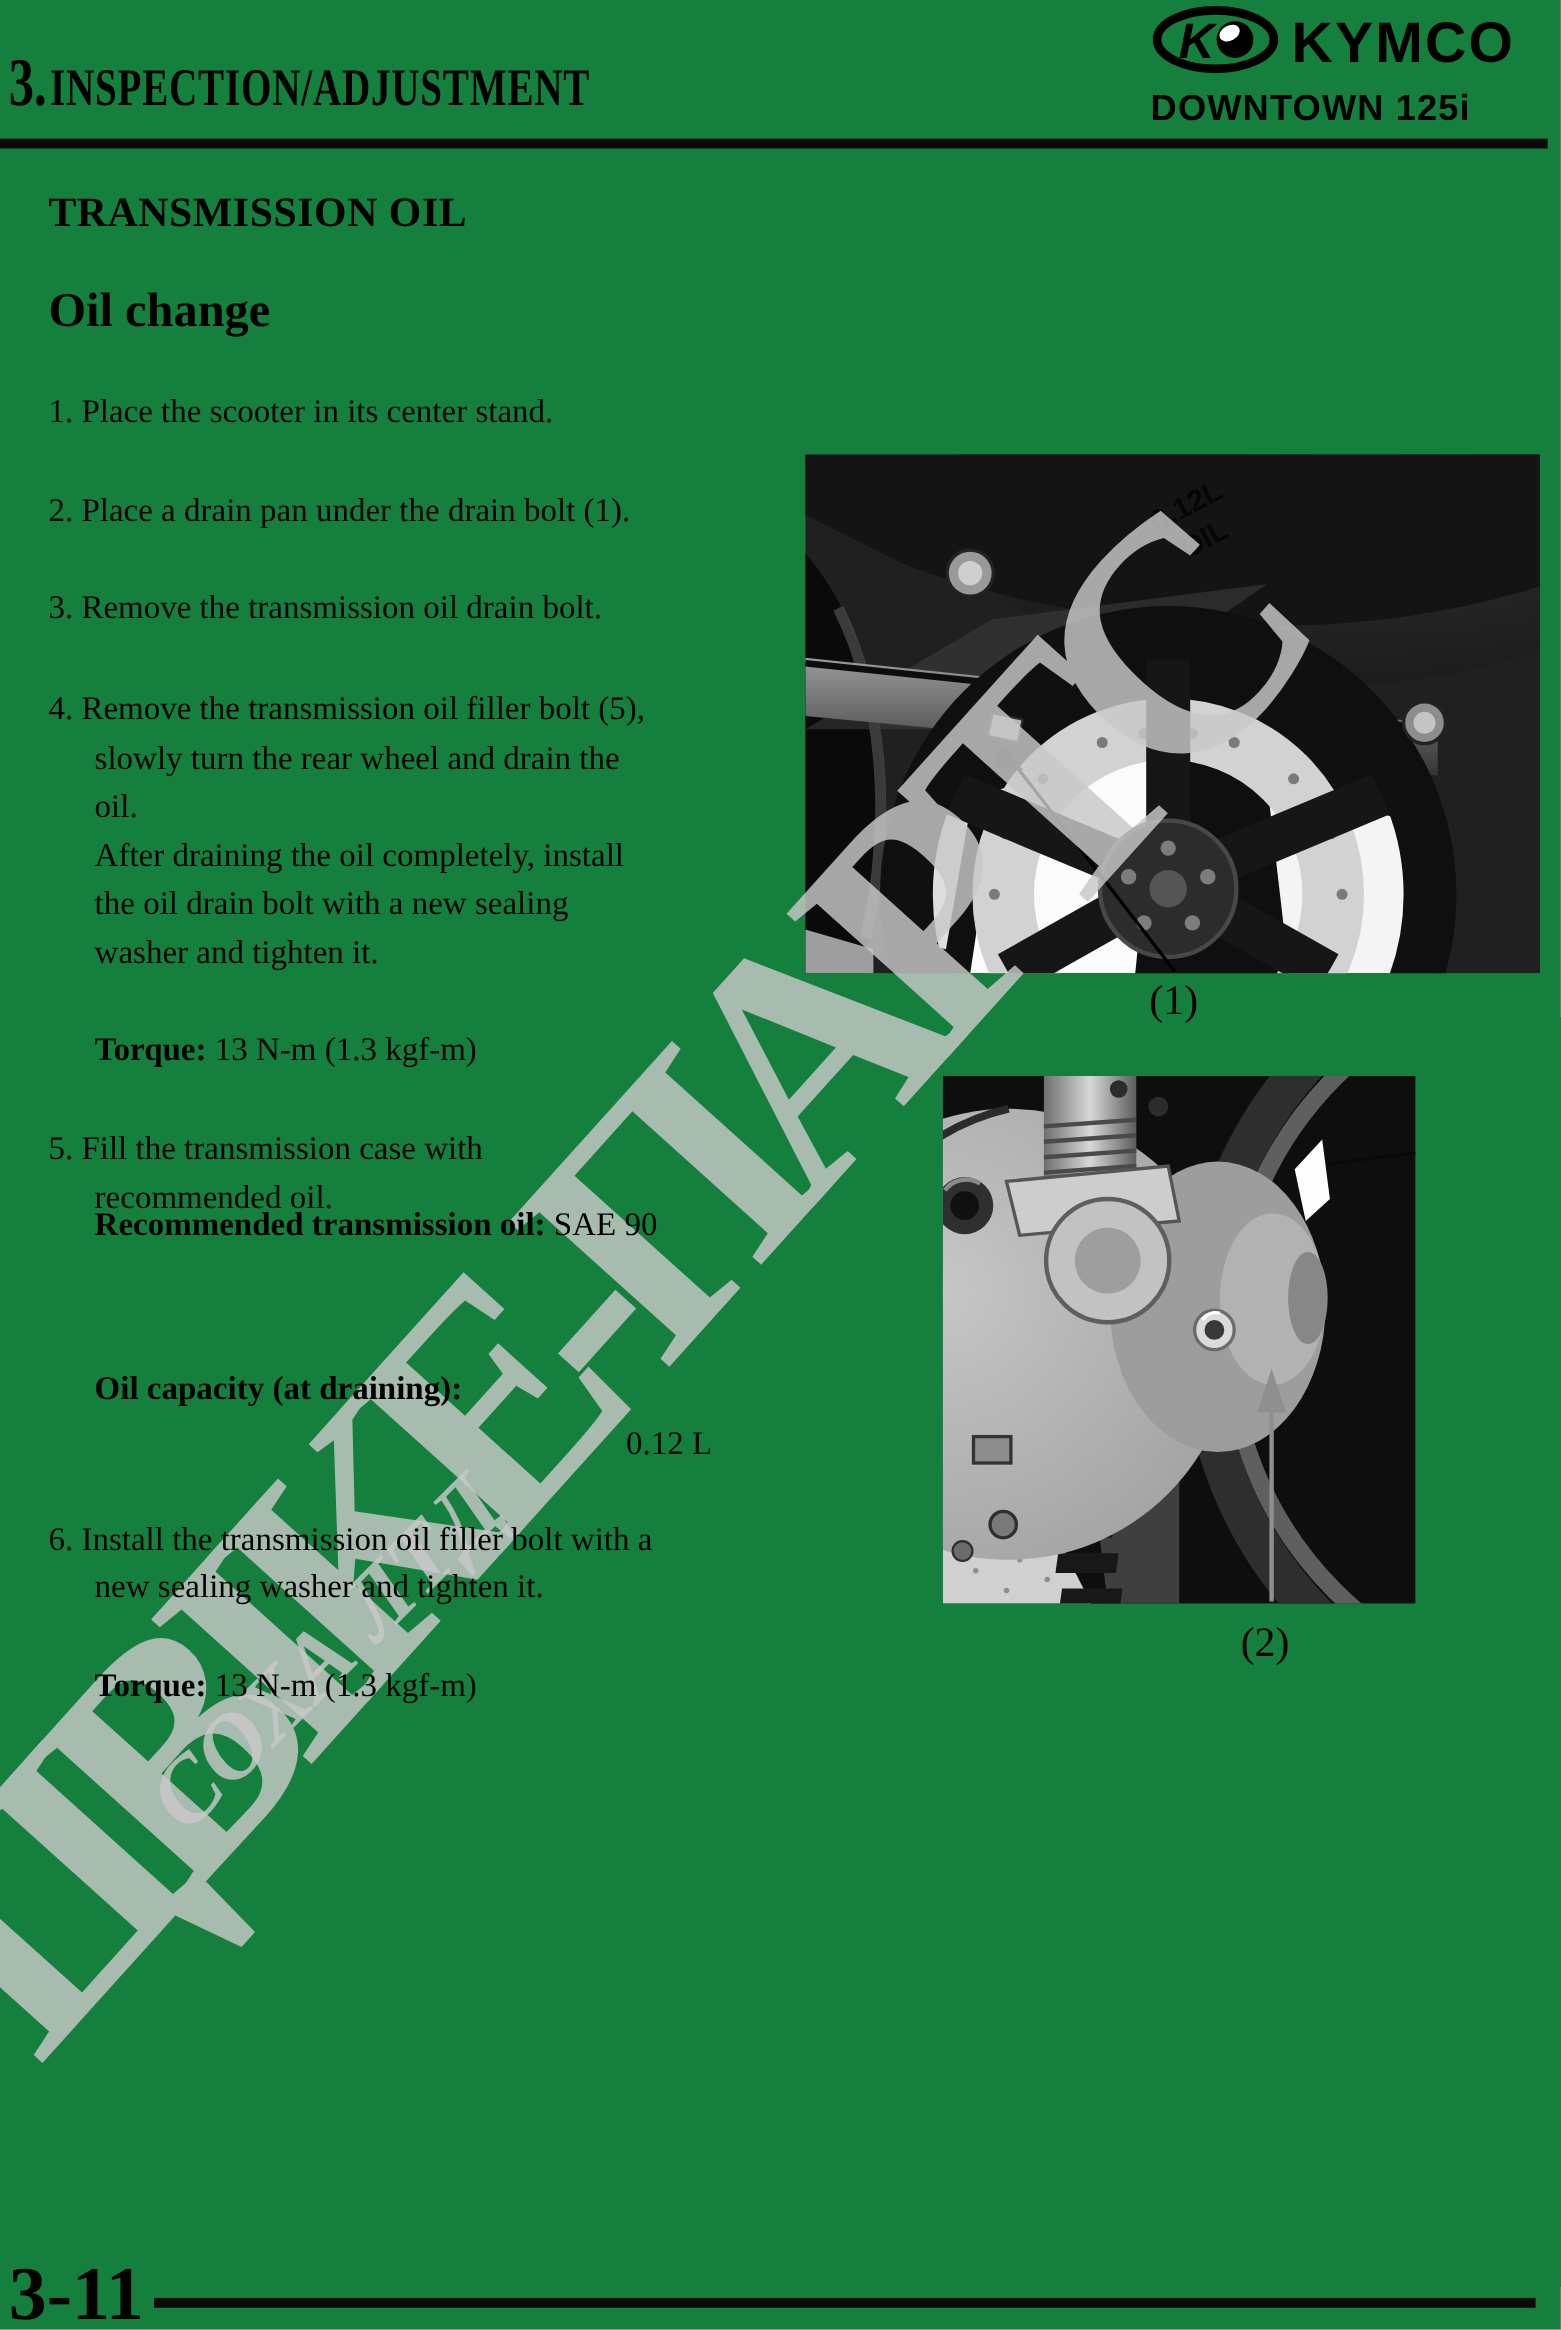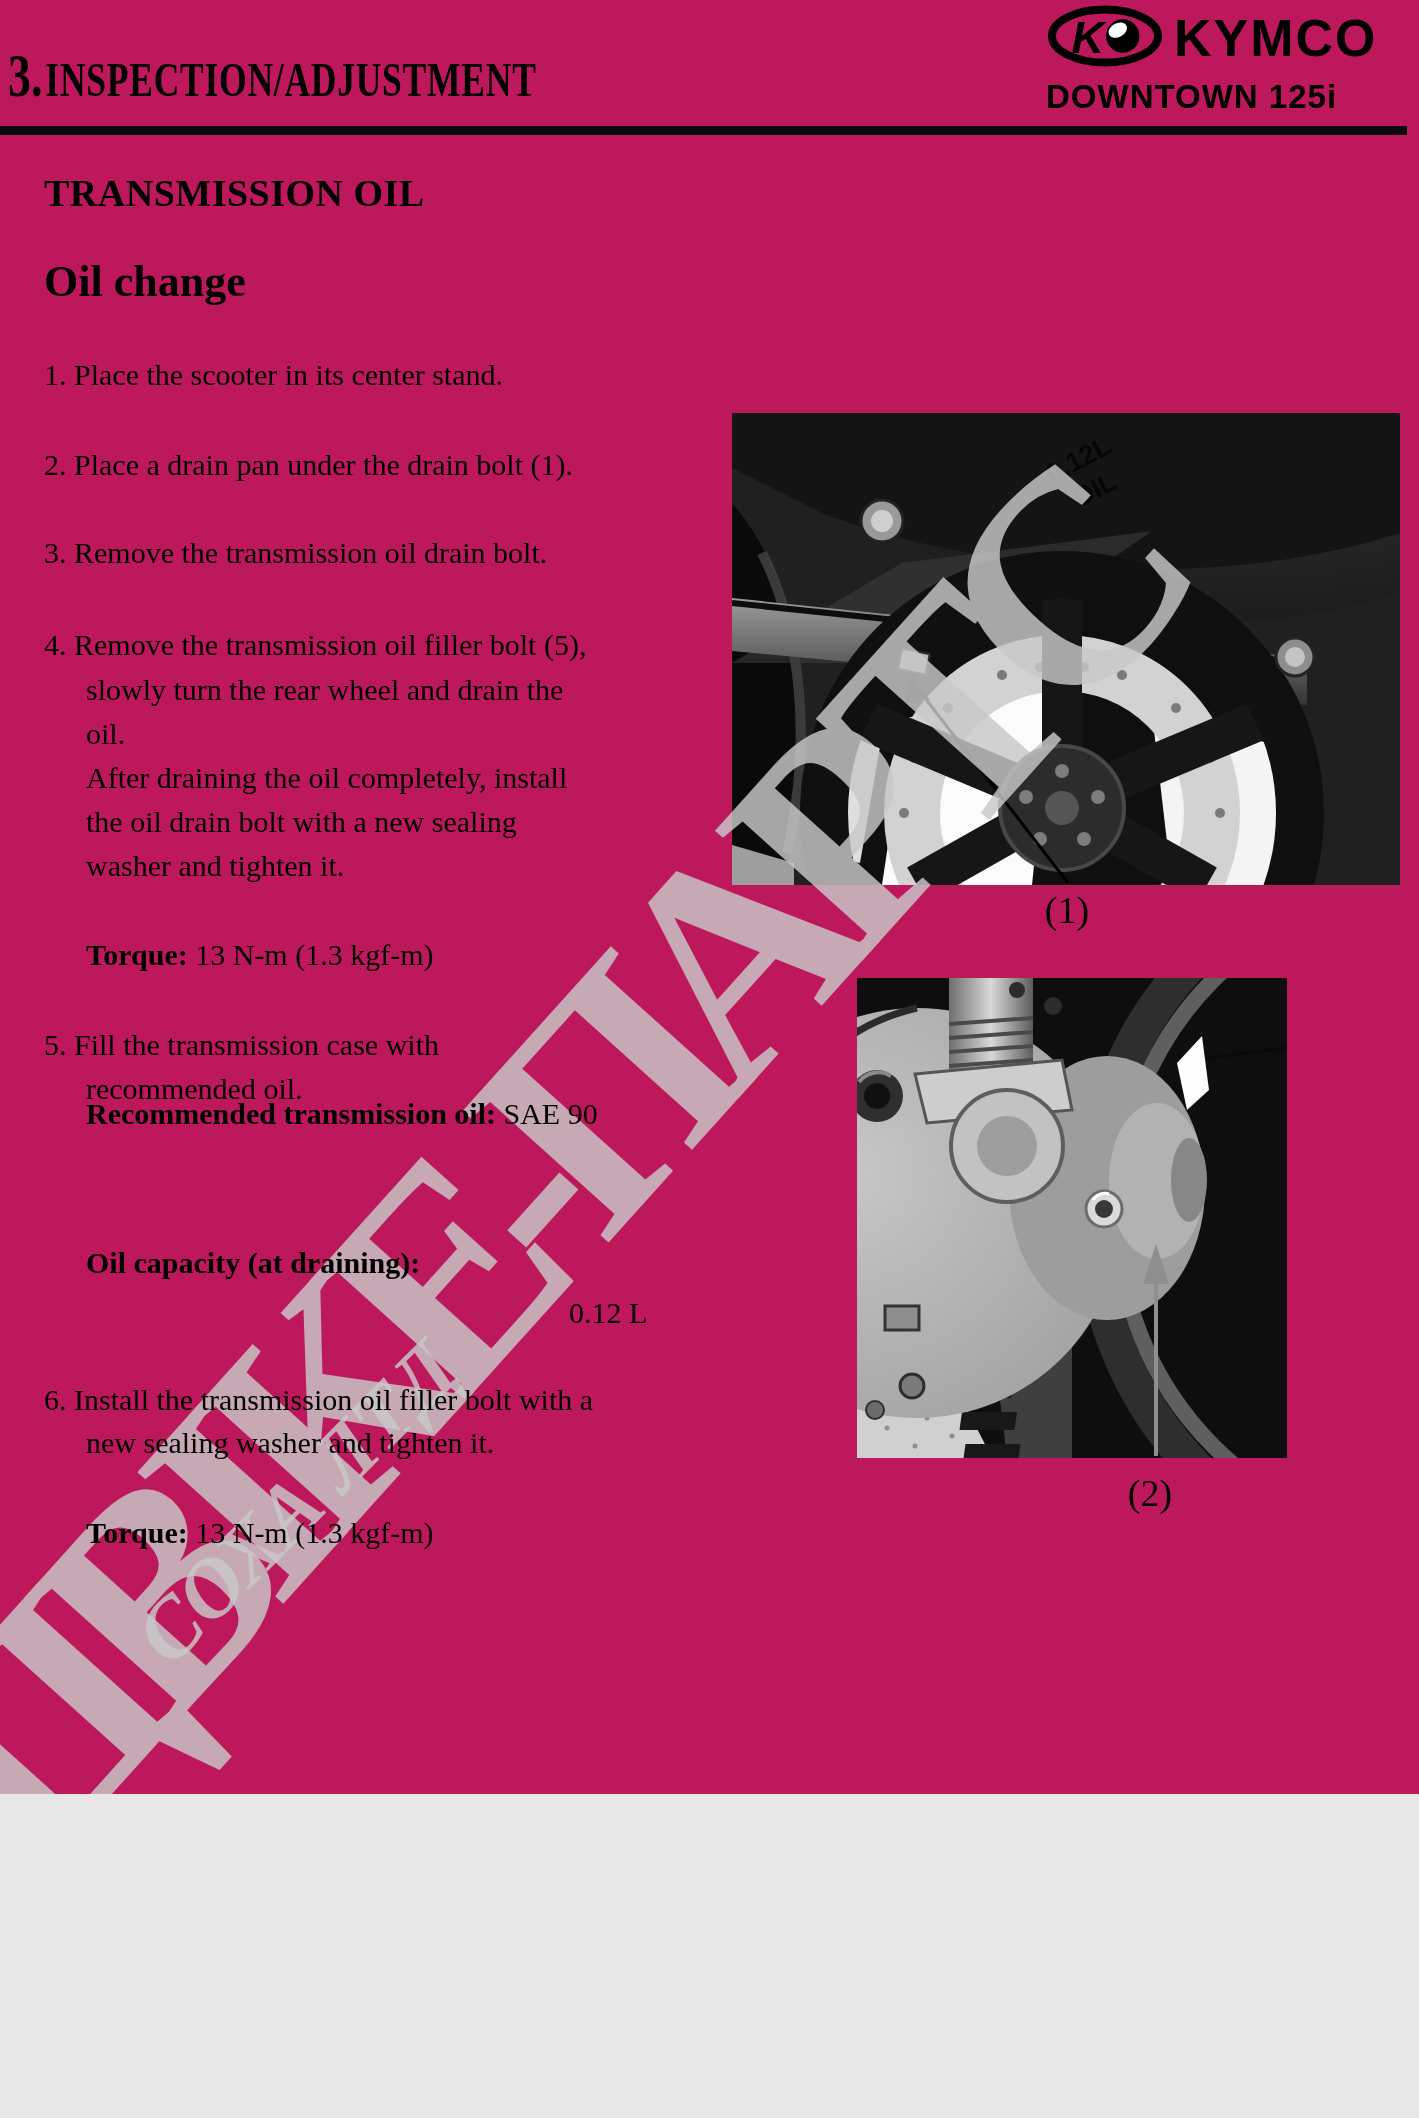--- a/index.html
+++ b/index.html
@@ -1,18 +1,18 @@
 <!DOCTYPE html>
 <html><head>
 <meta charset="utf-8">
 <style>
   html,body{margin:0;padding:0;background:#e8e8e8;}
   .page{
-    position:relative;width:1419px;height:1794px;margin:0 auto;
-    background:#be185d;overflow:hidden;
+    position:relative;width:1419px;height:2118px;margin:0 auto;
+    background:#15803d;overflow:hidden;
     font-family:"Liberation Serif", serif;color:#000;
   }
   
   .chapter-title{
     position:absolute;left:8px;top:40px;white-space:nowrap;
     font-weight:bold;transform:scaleX(0.74);transform-origin:left top;
   }
   .chapter-title .no{font-size:62px;}
   .chapter-title .name{font-size:48px;letter-spacing:1px;}
   .brand-block{position:absolute;left:1046px;top:4px;width:350px;}

